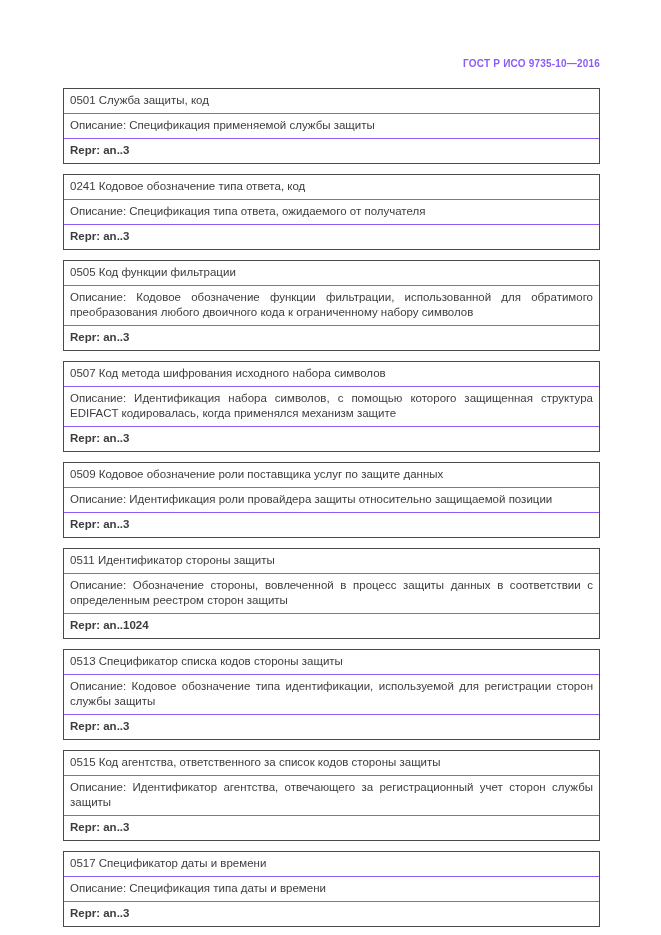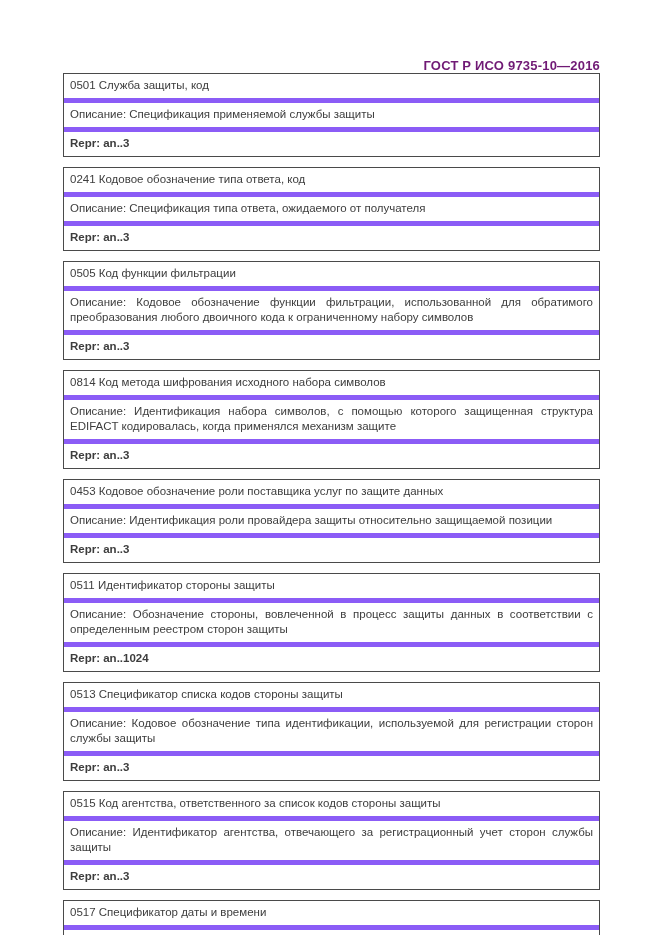--- a/index.html
+++ b/index.html
@@ -15,31 +15,32 @@
     position: relative;
     overflow: hidden;
   }
   .page {
     box-sizing: border-box;
     padding: 58px 61px 0 63px;
   }
   .doc-header {
     text-align: right;
     font-weight: bold;
-    font-size: 13px;
+    font-size: 10px;
     letter-spacing: 0.2px;
-    color: #701a75;
+    color: #8b5cf6;
+    margin-bottom: 19px;
   }
   .block {
     border: 1px solid #4a4a4a;
     margin-bottom: 10px;
     background: #ffffff;
   }
   .block .row {
-    border-bottom: 5px solid #8b5cf6;
+    border-bottom: 1px solid #8b5cf6;
     padding: 4px 6px 5px 6px;
     font-size: 11.5px;
     line-height: 15px;
     color: #3d3d3d;
   }
   .block .row:last-child {
     border-bottom: none;
     font-weight: bold;
   }
   .row.desc {
@@ -65,27 +66,27 @@
     <div class="row repr">Repr: an..3</div>
   </div>
 
   <div class="block">
     <div class="row title">0505 Код функции фильтрации</div>
     <div class="row desc">Описание: Кодовое обозначение функции фильтрации, использованной для обратимого преобразования любого двоичного кода к ограниченному набору символов</div>
     <div class="row repr">Repr: an..3</div>
   </div>
 
   <div class="block">
-    <div class="row title">0814 Код метода шифрования исходного набора символов</div>
+    <div class="row title">0507 Код метода шифрования исходного набора символов</div>
     <div class="row desc">Описание: Идентификация набора символов, с помощью которого защищенная структура EDIFACT кодировалась, когда применялся механизм защите</div>
     <div class="row repr">Repr: an..3</div>
   </div>
 
   <div class="block">
-    <div class="row title">0453 Кодовое обозначение роли поставщика услуг по защите данных</div>
+    <div class="row title">0509 Кодовое обозначение роли поставщика услуг по защите данных</div>
     <div class="row desc">Описание: Идентификация роли провайдера защиты относительно защищаемой позиции</div>
     <div class="row repr">Repr: an..3</div>
   </div>
 
   <div class="block">
     <div class="row title">0511 Идентификатор стороны защиты</div>
     <div class="row desc">Описание: Обозначение стороны, вовлеченной в процесс защиты данных в соответствии с определенным реестром сторон защиты</div>
     <div class="row repr">Repr: an..1024</div>
   </div>
 

